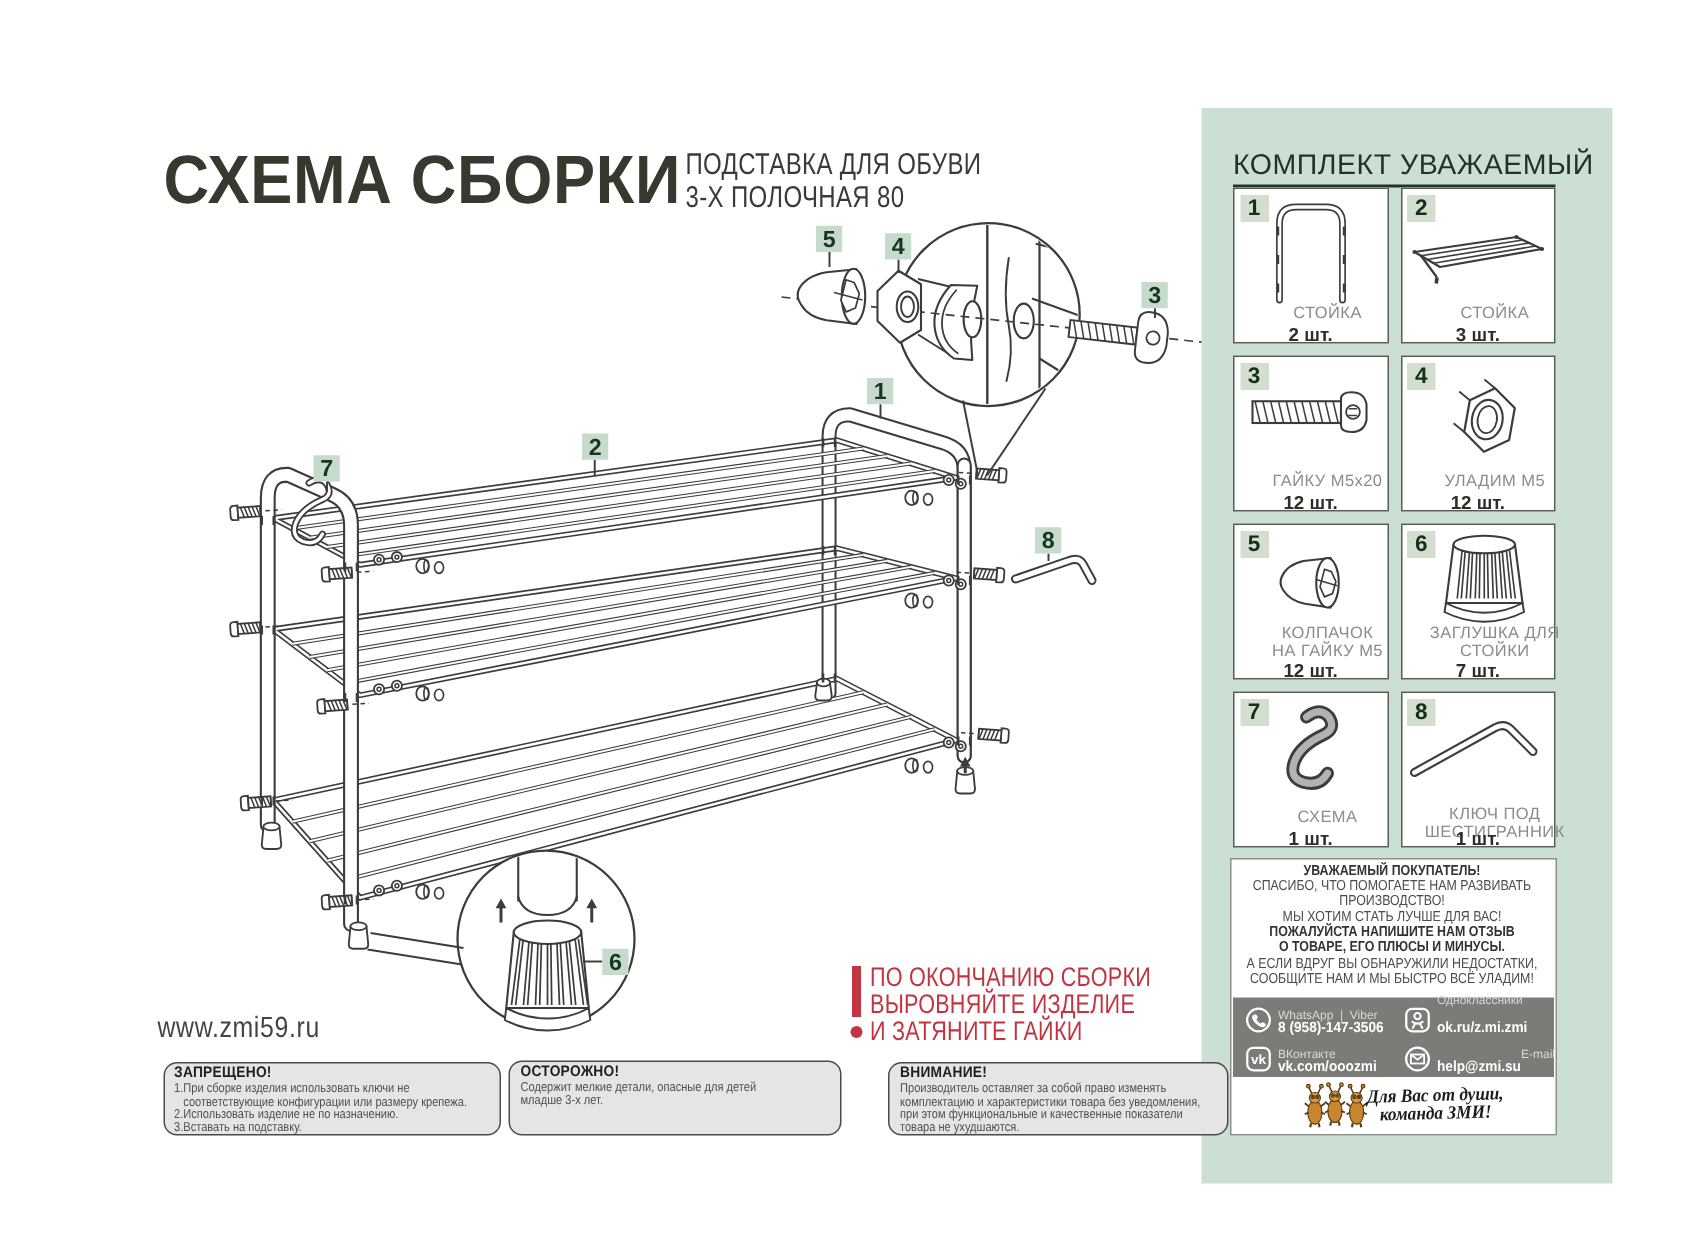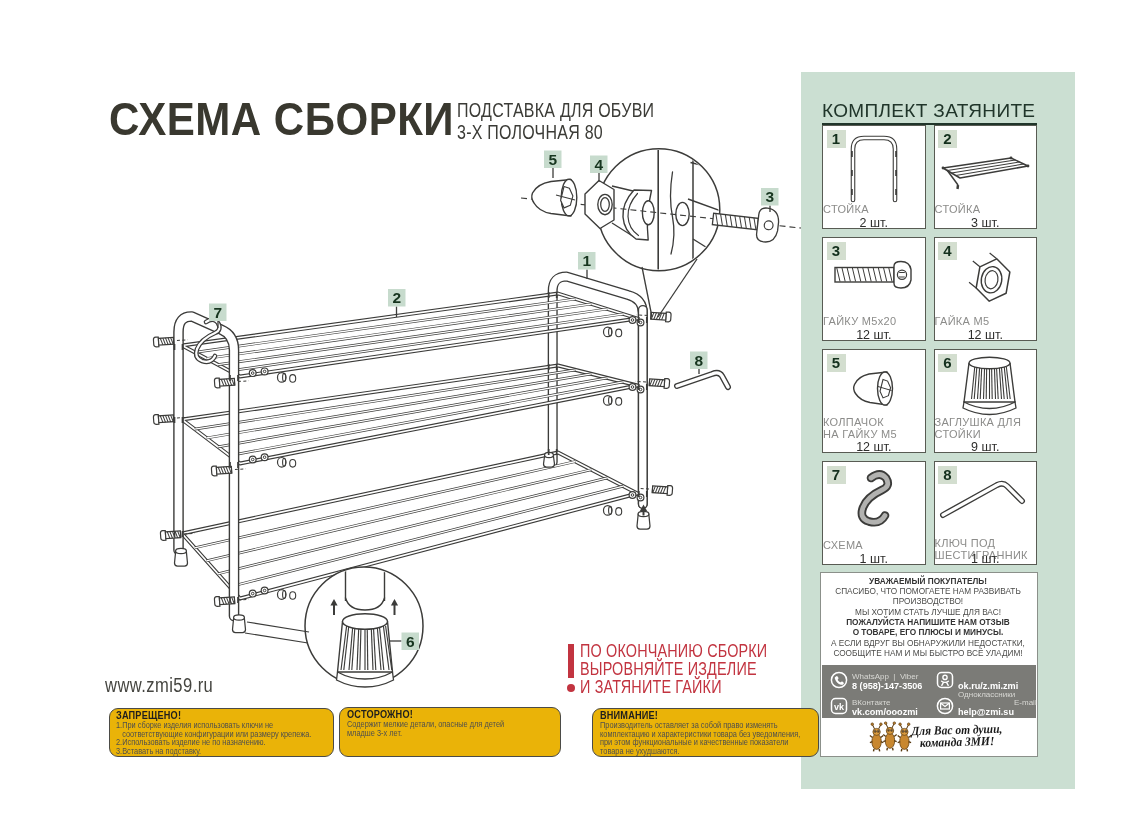--- a/index.html
+++ b/index.html
@@ -1,29 +1,29 @@
 <!DOCTYPE html>
 <html><head><meta charset="utf-8">
 <style>
 html,body{margin:0;padding:0}
 body{width:1121px;height:839px;position:relative;background:#fff;font-family:"Liberation Sans",sans-serif;overflow:hidden}
 .abs{position:absolute}
 .green{background:#cbdfd2}
 .card{position:absolute;width:101.5px;height:101.5px;background:#fff;border:1.5px solid #585b53}
 .cbadge{position:absolute;left:3.5px;top:3.5px;width:19px;height:18px;background:#d3decf;color:#14301d;font-weight:bold;font-size:15px;text-align:center;line-height:18px}
-.clbl{position:absolute;left:0;width:124px;text-align:left;color:#8c8c8a;font-size:11px;line-height:11.5px;letter-spacing:0.3px}
-.ccnt{position:absolute;left:0;width:101.5px;text-align:center;color:#2e2e2c;font-size:12.5px;font-weight:normal}
+.clbl{position:absolute;left:0;width:124px;text-align:center;color:#8c8c8a;font-size:11px;line-height:11.5px;letter-spacing:0.3px}
+.ccnt{position:absolute;left:0;width:101.5px;text-align:center;color:#2e2e2c;font-size:12.5px;font-weight:bold}
 .cicon{position:absolute;left:0;top:0}
-.wbox{position:absolute;border:1.3px solid #4b4b47;border-radius:9px;background:#eab308;overflow:hidden;white-space:nowrap}
+.wbox{position:absolute;border:1.3px solid #4b4b47;border-radius:9px;background:#e5e5e5;overflow:hidden;white-space:nowrap}
 .wbox b{font-size:10.2px;color:#1e1e1e;letter-spacing:0.2px;display:block;transform:scaleX(0.9);transform-origin:left top;line-height:10px;margin-bottom:0.5px}
 .wbox .t{font-size:8.6px;color:#4f4f4d;line-height:8.6px;display:block;transform:scaleX(0.86);transform-origin:left top}
 </style></head><body>
 
 <div class="abs green" style="left:801px;top:72px;width:273.5px;height:717px"></div>
-<div class="abs" style="left:822px;top:99.5px;font-size:19px;color:#20352a;letter-spacing:0.35px;white-space:nowrap">КОМПЛЕКТ ЗАТЯНИТЕ</div>
+<div class="abs" style="left:822px;top:99.5px;font-size:19px;color:#20352a;letter-spacing:0.35px;white-space:nowrap">КОМПЛЕКТ УВАЖАЕМЫЙ</div>
 <div class="abs" style="left:822px;top:122.5px;width:215px;height:2px;background:#20352a"></div>
 <div class="abs" style="left:109px;top:94px;font-size:45.5px;font-weight:bold;color:#39382f;letter-spacing:0.5px;white-space:nowrap;transform:scaleX(0.925);transform-origin:left top">СХЕМА СБОРКИ</div>
 <div class="abs" style="left:457px;top:98.5px;font-size:20px;color:#3b3b36;line-height:22.3px;letter-spacing:0.3px;white-space:nowrap;transform:scaleX(0.8);transform-origin:left top">ПОДСТАВКА ДЛЯ ОБУВИ<br>3-Х ПОЛОЧНАЯ 80</div>
 <div class="abs" style="left:105px;top:674px;font-size:19.5px;color:#454540;letter-spacing:0.5px;white-space:nowrap;transform:scaleX(0.85);transform-origin:left top">www.zmi59.ru</div>
 <div class="abs" style="left:567.5px;top:644px;width:6px;height:34px;background:#c23440"></div>
 <div class="abs" style="left:566.5px;top:683.5px;width:8px;height:8px;background:#c23440;border-radius:50%"></div>
 <div class="abs" style="left:580px;top:643px;font-size:18px;color:#c23440;line-height:17.9px;letter-spacing:0.2px;white-space:nowrap;transform:scaleX(0.8);transform-origin:left top">ПО ОКОНЧАНИЮ СБОРКИ<br>ВЫРОВНЯЙТЕ ИЗДЕЛИЕ<br>И ЗАТЯНИТЕ ГАЙКИ</div>
 <div class="wbox" style="left:109px;top:708px;width:216.8px;height:45.8px;padding:1.5px 0 0 6px">
     <b>ЗАПРЕЩЕНО!</b>
     <span class="t">1.При сборке изделия использовать ключи не<br>&nbsp;&nbsp;&nbsp;соответствующие конфигурации или размеру крепежа.<br>2.Использовать изделие не по назначению.<br>3.Вставать на подставку.</span>
@@ -92,21 +92,21 @@
 <div class="card" style="left:933.5px;top:237px">
     <svg class="cicon" width="101" height="101" viewBox="0 0 101 101" xmlns="http://www.w3.org/2000/svg">
       <g transform="rotate(10 58 42)">
         <path d="M58.0,63.5 L42.8,52.8 L42.8,31.3 L58.0,20.5 L73.2,31.2 L73.2,52.8 Z" fill="#fff" stroke="#3c3c3a" stroke-width="1.5" stroke-linejoin="round"></path>
         <path d="M42.8,52.8 l-8,-4.5 M42.8,31.3 l-8,-4.5 M58.0,20.5 l-8,-4.5" stroke="#3c3c3a" stroke-width="1.2" fill="none"></path>
         <ellipse cx="56.5" cy="42" rx="10.2" ry="13.2" fill="#fff" stroke="#3c3c3a" stroke-width="1.4"></ellipse>
         <ellipse cx="56.5" cy="42" rx="6.4" ry="9.1" fill="#fff" stroke="#3c3c3a" stroke-width="1.2"></ellipse>
       </g>
     </svg>
     <div class="cbadge">4</div>
-    <div class="clbl" style="top:78px">ГАЙКА М5</div>
+    <div class="clbl" style="top:78px">УЛАДИМ М5</div>
     <div class="ccnt" style="top:89.5px">12 шт.</div>
   </div>
 <div class="card" style="left:822px;top:349px">
     <svg class="cicon" width="101" height="101" viewBox="0 0 101 101" xmlns="http://www.w3.org/2000/svg">
       <path d="M64,22 L46,24 Q35,26.5 31.5,34.5 Q29.5,39 32.5,43.5 Q37,50.5 47,52.5 L64,55 Q70.5,38.5 64,22 Z" fill="#fff" stroke="#3c3c3a" stroke-width="1.4"></path>
       <ellipse cx="62" cy="38.5" rx="7.5" ry="16.5" fill="#fff" stroke="#3c3c3a" stroke-width="1.4"></ellipse>
       <path d="M60,29.5 l4.6,1.6 3,6.6 -2.2,8 -5.4,2.2 -3,-6.6 Z" fill="#fff" stroke="#3c3c3a" stroke-width="1.1"></path>
       <line x1="55" y1="36.5" x2="68.5" y2="40.5" stroke="#3c3c3a" stroke-width="1.0"></line>
     </svg>
     <div class="cbadge">5</div>
@@ -128,21 +128,21 @@
       <line x1="61.52" y1="17" x2="63.2" y2="49" stroke="#3c3c3a" stroke-width="1.1"></line>
       <line x1="64.34" y1="17" x2="66.5" y2="49" stroke="#3c3c3a" stroke-width="1.1"></line>
       <line x1="66.44" y1="17" x2="69.2" y2="49" stroke="#3c3c3a" stroke-width="1.1"></line>
       <line x1="69.26" y1="17" x2="72.5" y2="49" stroke="#3c3c3a" stroke-width="1.1"></line>
       <line x1="71.36" y1="17" x2="75.2" y2="49" stroke="#3c3c3a" stroke-width="1.1"></line>
       <ellipse cx="54.5" cy="13" rx="20.5" ry="5.8" fill="#fff" stroke="#3c3c3a" stroke-width="1.4"></ellipse>
       <path d="M29,52 L28,58 Q41,64.5 54.5,64.5 Q68,64.5 81,58 L80,52 Q68,58.5 54.5,58.5 Q41,58.5 29,52 Z" fill="#fff" stroke="#3c3c3a" stroke-width="1.3"></path>
     </svg>
     <div class="cbadge">6</div>
     <div class="clbl" style="top:67px">ЗАГЛУШКА ДЛЯ<br>СТОЙКИ</div>
-    <div class="ccnt" style="top:90px">9 шт.</div>
+    <div class="ccnt" style="top:90px">7 шт.</div>
   </div>
 <div class="card" style="left:822px;top:461px">
     <svg class="cicon" width="101" height="101" viewBox="0 0 101 101" xmlns="http://www.w3.org/2000/svg">
       <path d="M48,16 q9,-7 15,0 q5,8 -4,12 q-15,7 -19,17.5 q-4,11 6,14 q11,3 16,-6" fill="none" stroke="#3c3c3a" stroke-width="8.6" stroke-linecap="round"></path>
       <path d="M48,16 q9,-7 15,0 q5,8 -4,12 q-15,7 -19,17.5 q-4,11 6,14 q11,3 16,-6" fill="none" stroke="#b2b2b0" stroke-width="4.8" stroke-linecap="round"></path>
     </svg>
     <div class="cbadge">7</div>
     <div class="clbl" style="top:78px">СХЕМА</div>
     <div class="ccnt" style="top:89.5px">1 шт.</div>
   </div>
@@ -170,21 +170,21 @@
     <circle cx="9" cy="9" r="7.6" fill="none" stroke="#fff" stroke-width="1.5"></circle>
     <path d="M6,5.5 q1,-0.8 1.6,0 l0.8,1.2 q0.4,0.7 -0.3,1.3 q-0.6,0.5 -0.2,1.2 q0.7,1.2 1.9,1.9 q0.7,0.4 1.2,-0.2 q0.6,-0.7 1.3,-0.3 l1.2,0.8 q0.8,0.6 0,1.6 q-1,1.2 -2.6,0.7 q-2.2,-0.7 -3.8,-2.3 q-1.6,-1.6 -2.3,-3.8 q-0.5,-1.6 1.2,-2.1" fill="#fff"></path>
   </svg>
 <div class="abs" style="left:852px;top:671.5px;font-size:8px;color:#d8d8d4;white-space:nowrap">WhatsApp&nbsp; |&nbsp; Viber</div>
 <div class="abs" style="left:852px;top:679.5px;font-size:9.8px;font-weight:bold;color:#fff;white-space:nowrap;transform:scaleX(0.93);transform-origin:left top">8 (958)-147-3506</div>
 <svg class="abs" style="left:936px;top:671px" width="18" height="18" viewBox="0 0 18 18" xmlns="http://www.w3.org/2000/svg">
     <rect x="1.5" y="1.5" width="15" height="15" rx="4" fill="none" stroke="#fff" stroke-width="1.5"></rect>
     <circle cx="9" cy="6.4" r="2.1" fill="none" stroke="#fff" stroke-width="1.4"></circle>
     <path d="M5.6,10.2 q3.4,2.4 6.8,0 M7.3,11.7 l-1.5,2.6 M10.7,11.7 l1.5,2.6" stroke="#fff" stroke-width="1.4" fill="none" stroke-linecap="round"></path>
   </svg>
-<div class="abs" style="left:958px;top:690px;font-size:8px;color:#d8d8d4;white-space:nowrap">Одноклассники</div>
+<div class="abs" style="left:958px;top:662px;font-size:8px;color:#d8d8d4;white-space:nowrap">Одноклассники</div>
 <div class="abs" style="left:958px;top:679.5px;font-size:9.8px;font-weight:bold;color:#fff;white-space:nowrap;transform:scaleX(0.93);transform-origin:left top">ok.ru/z.mi.zmi</div>
 <svg class="abs" style="left:830px;top:697px" width="18" height="18" viewBox="0 0 18 18" xmlns="http://www.w3.org/2000/svg">
     <rect x="1.5" y="1.5" width="15" height="15" rx="4" fill="none" stroke="#fff" stroke-width="1.5"></rect>
     <text x="9" y="12.5" text-anchor="middle" font-size="9" font-weight="bold" fill="#fff" font-family="Liberation Sans,sans-serif">vk</text>
   </svg>
 <div class="abs" style="left:852px;top:697.5px;font-size:8px;color:#d8d8d4;white-space:nowrap">ВКонтакте</div>
 <div class="abs" style="left:852px;top:705.5px;font-size:9.8px;font-weight:bold;color:#fff;white-space:nowrap;transform:scaleX(0.93);transform-origin:left top">vk.com/ooozmi</div>
 <svg class="abs" style="left:936px;top:697px" width="18" height="18" viewBox="0 0 18 18" xmlns="http://www.w3.org/2000/svg">
     <circle cx="9" cy="9" r="7.6" fill="none" stroke="#fff" stroke-width="1.5"></circle>
     <rect x="4.6" y="6" width="8.8" height="6" fill="none" stroke="#fff" stroke-width="1.2"></rect>

